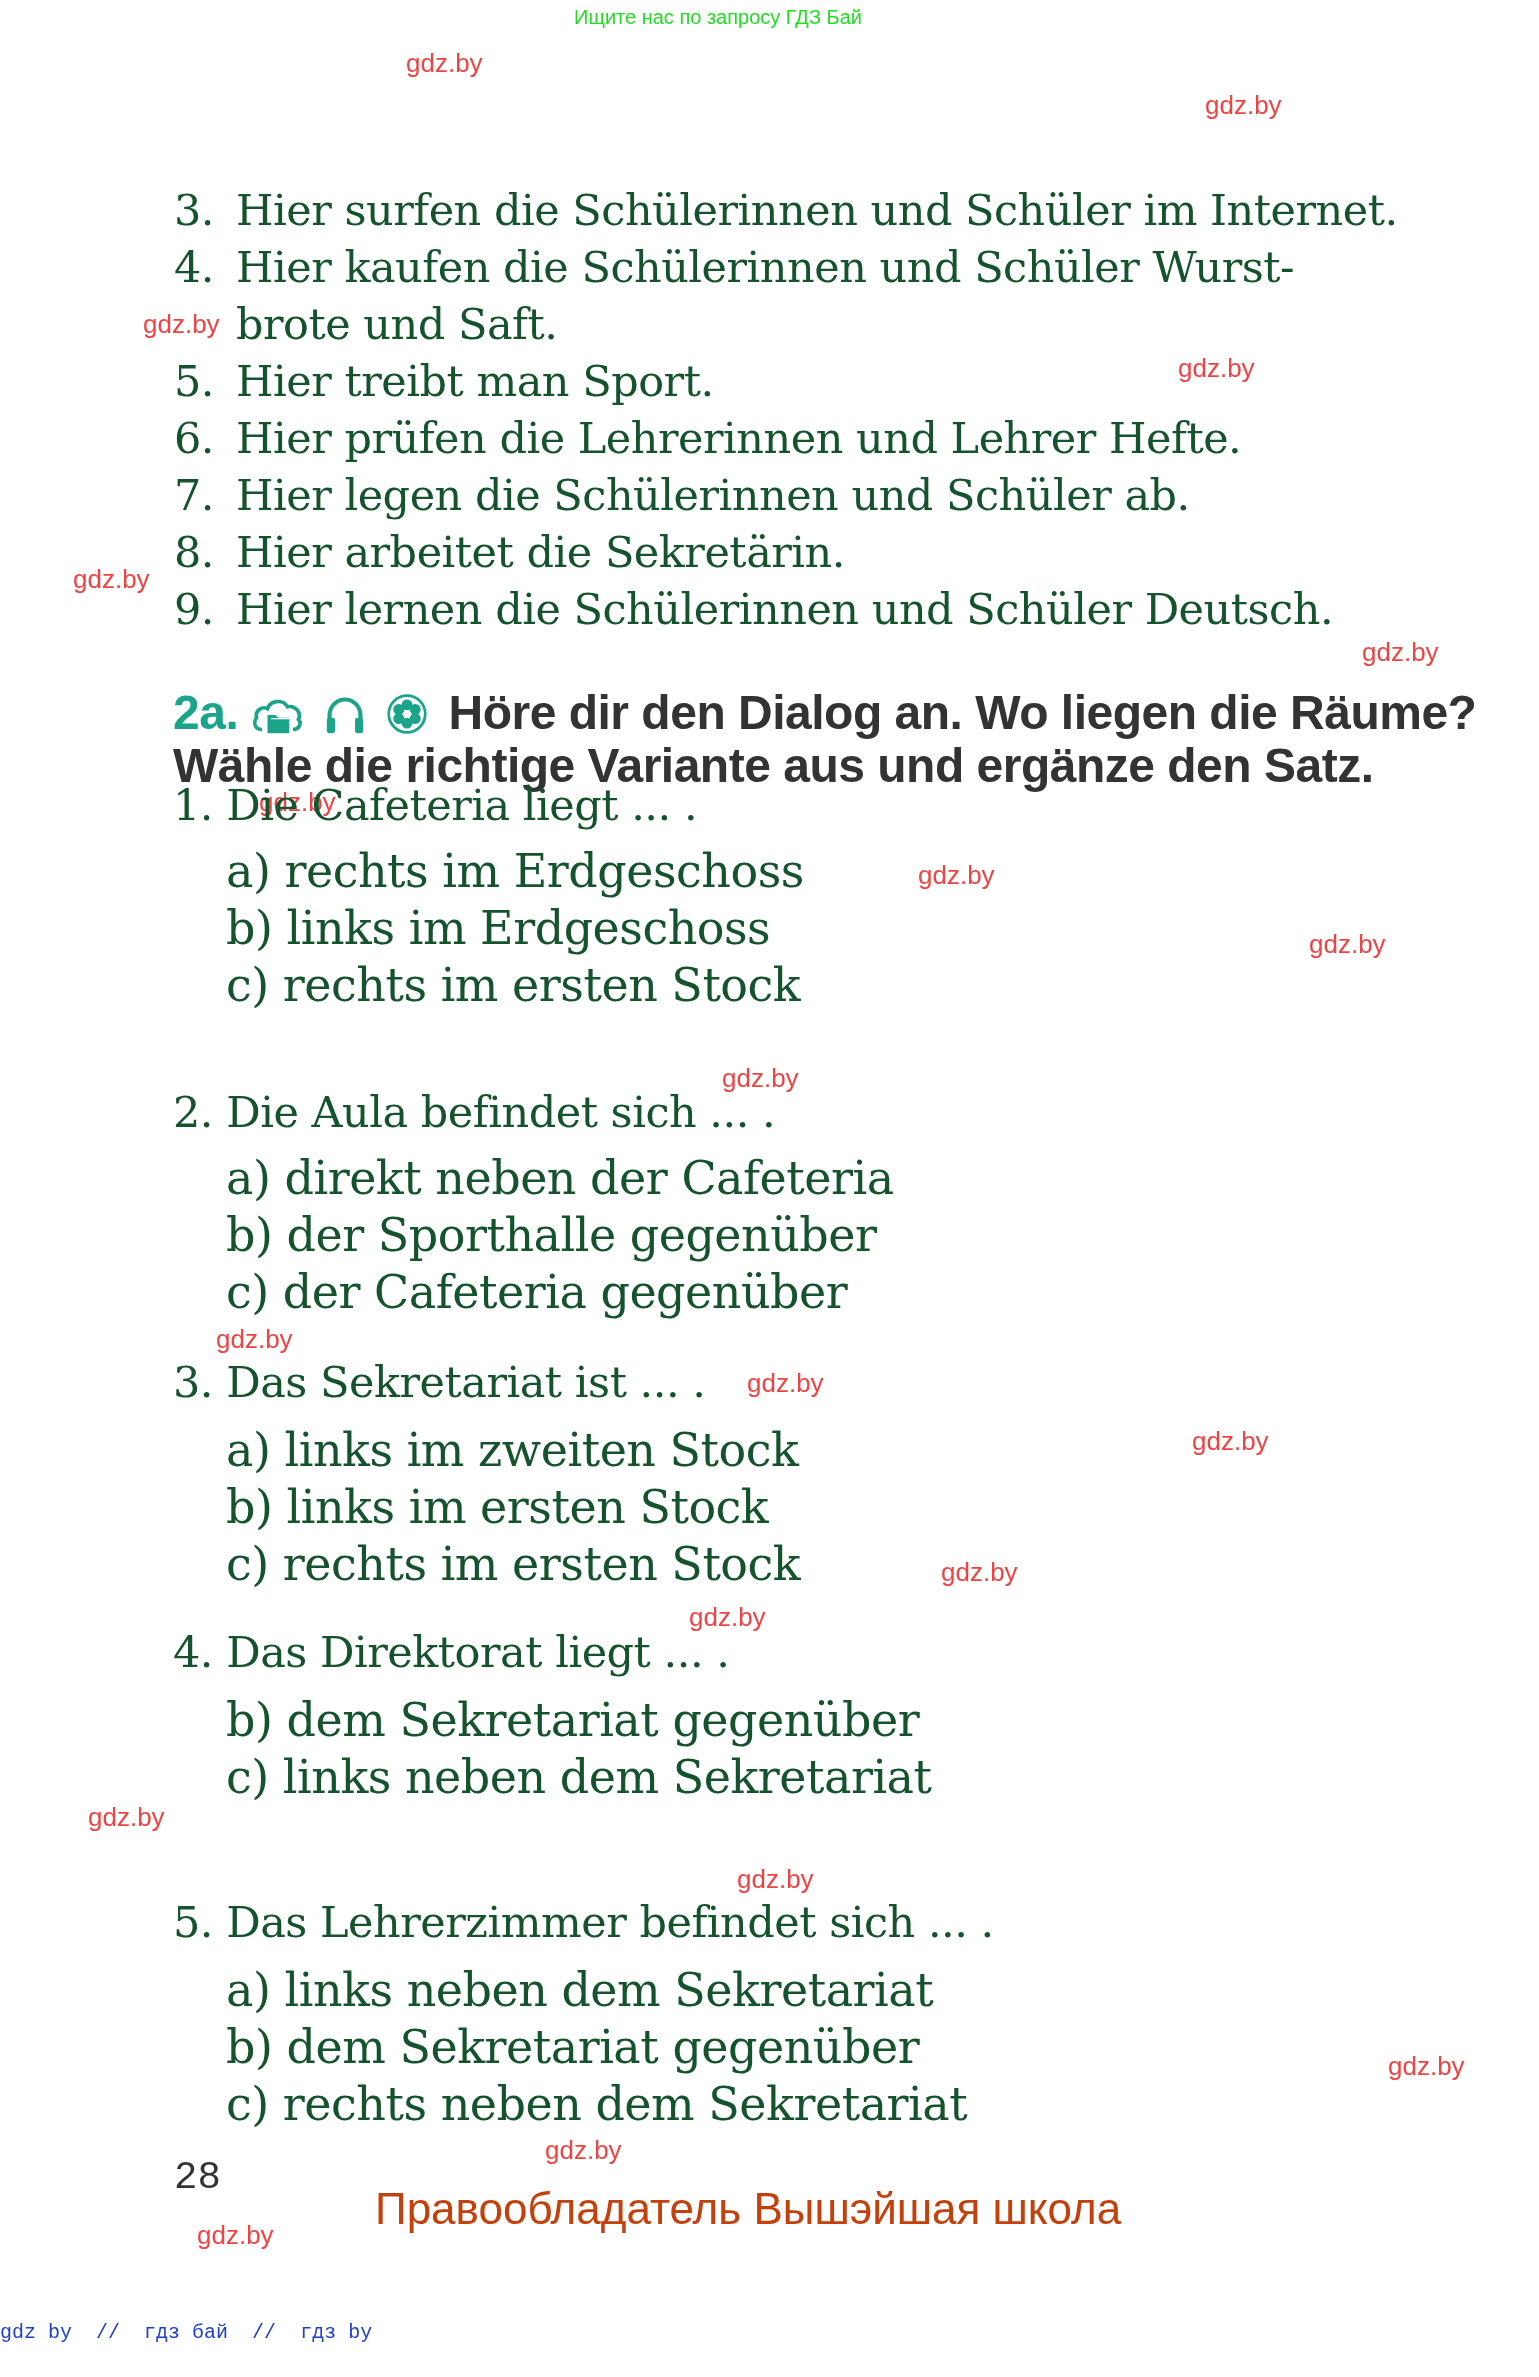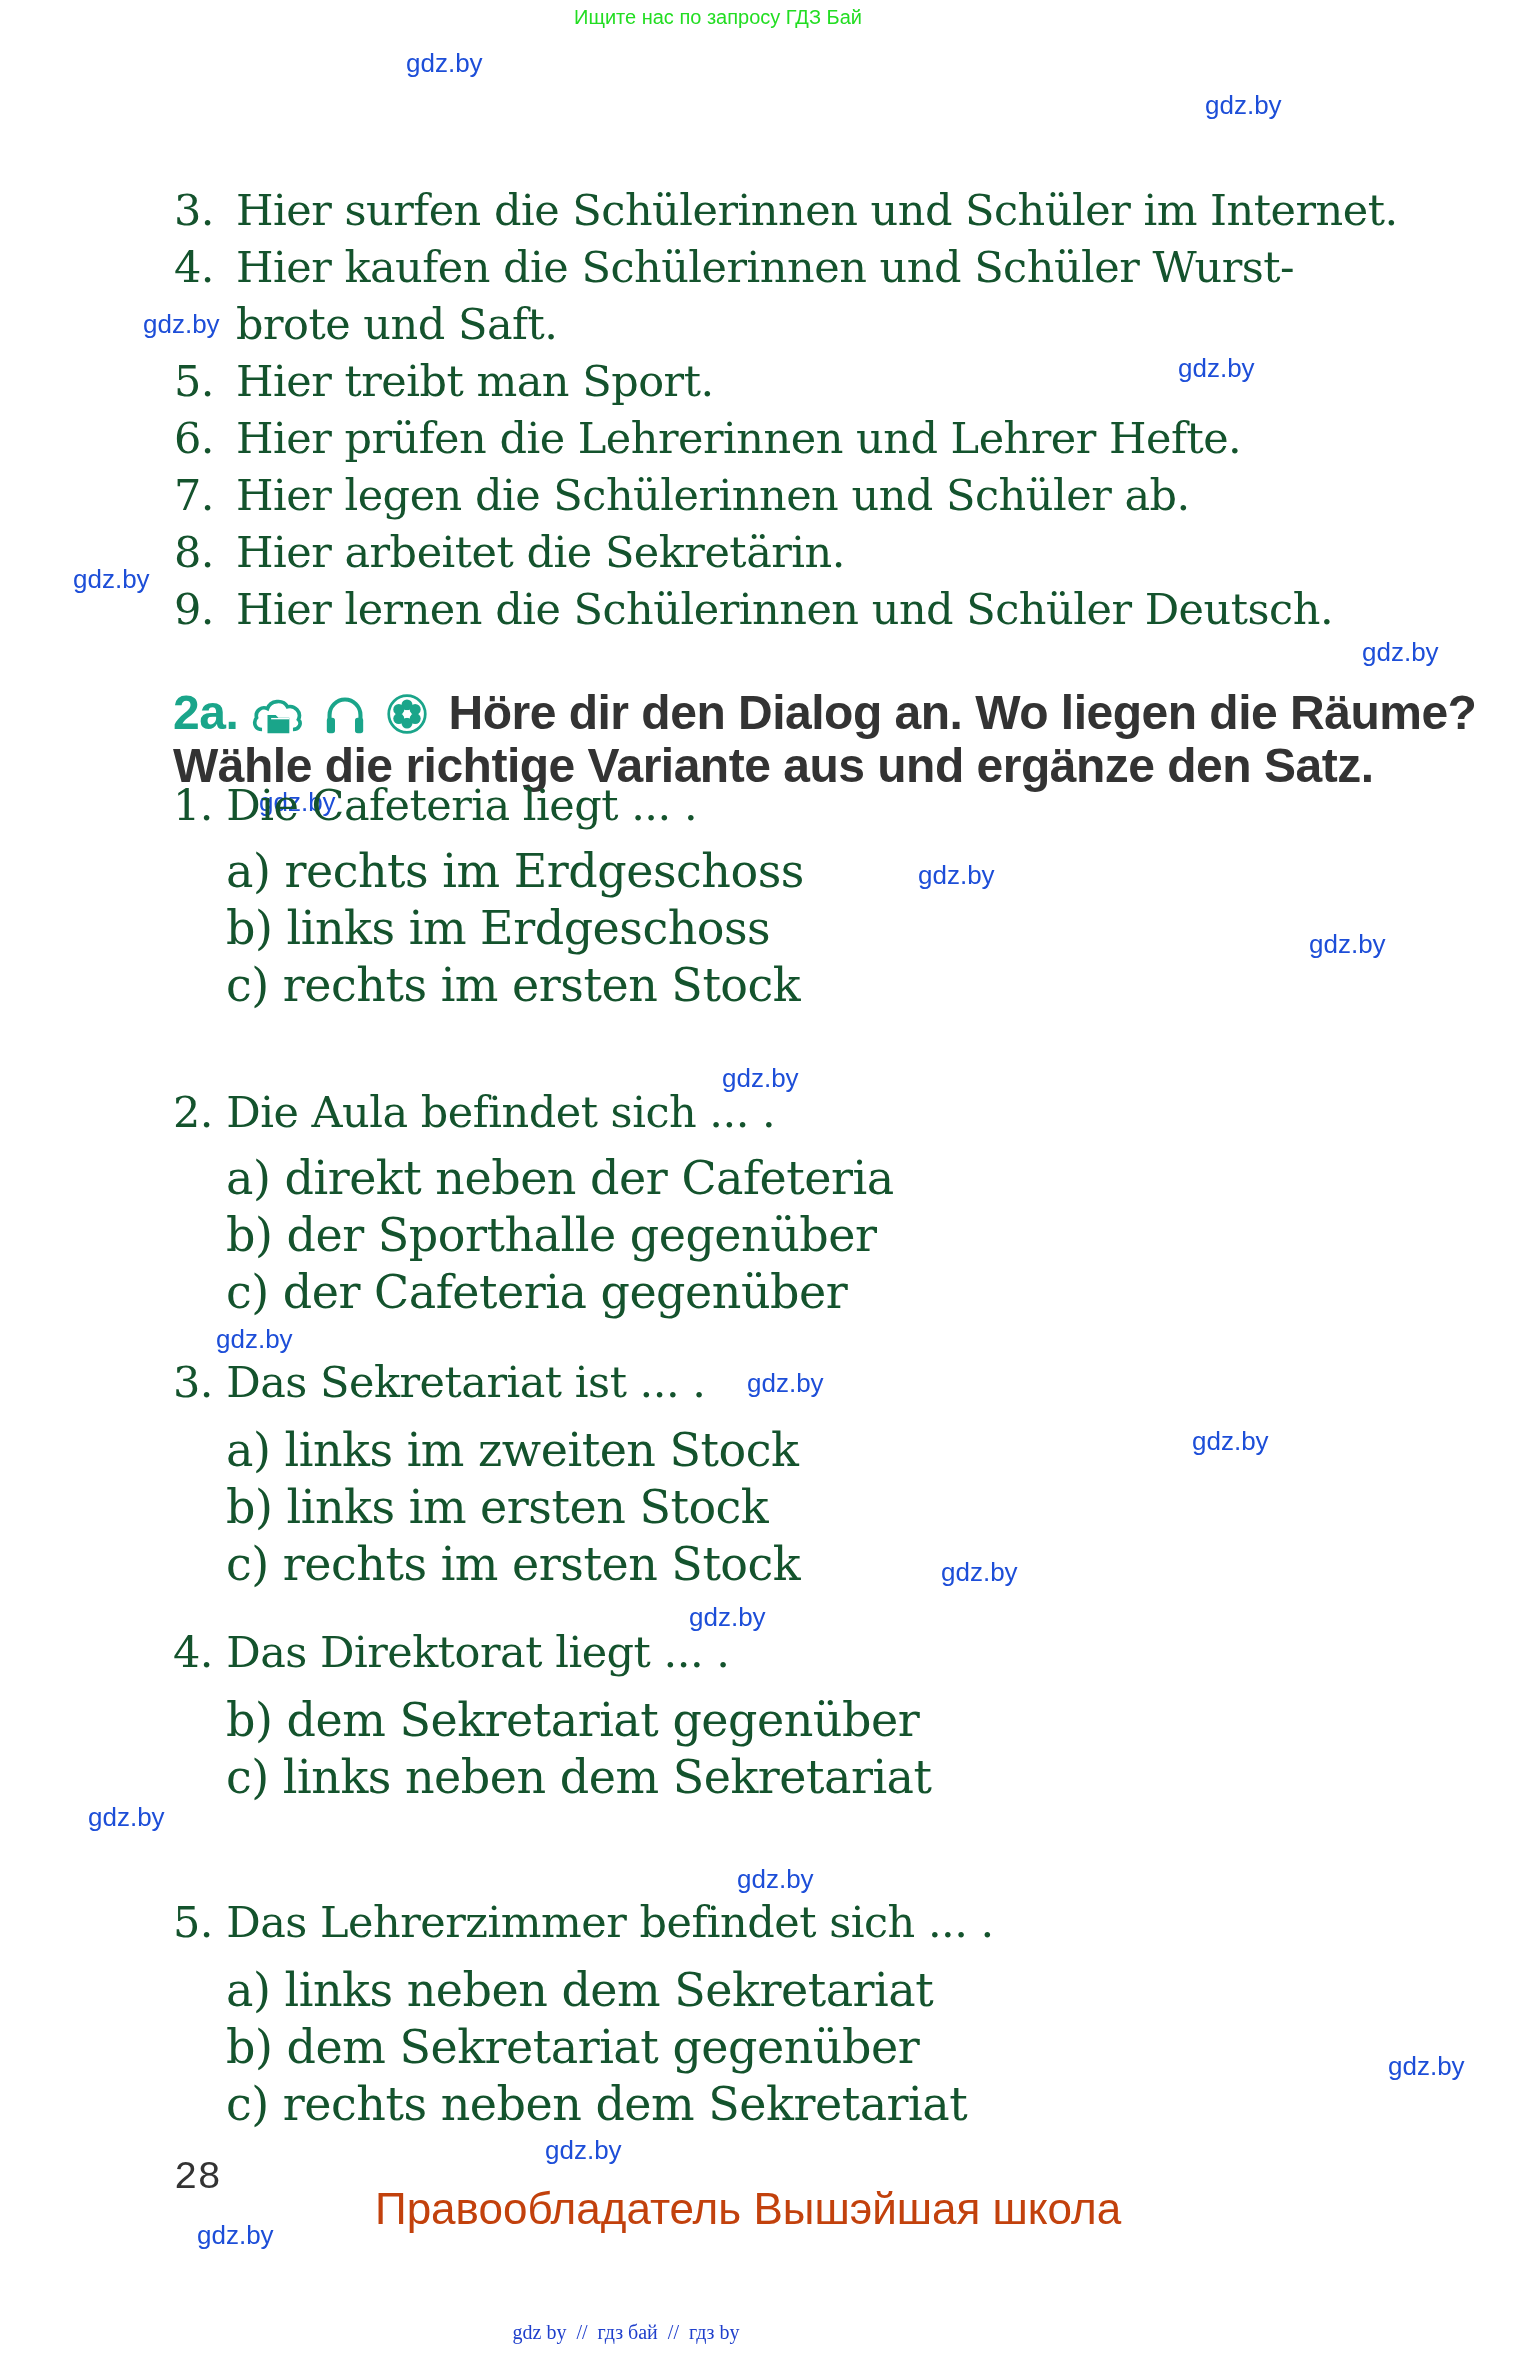--- a/index.html
+++ b/index.html
@@ -1,30 +1,30 @@
 <!DOCTYPE html>
 <html style="font-size:14.7px"><head>
 <meta charset="utf-8">
 <style>
   html, body { margin:0; padding:0; background:#ffffff; }
   body { width:1540px; height:2377px; position:relative; overflow:hidden; }
   .abs { position:absolute; }
   .top-link { left:0; width:1436px; top:5.5px; text-align:center; font-family:"Liberation Sans", sans-serif; font-size:20px; color:#22dd22; }
-  .wm { font-family:"Liberation Sans", sans-serif; font-size:26px; color:#1d4ed8; }
+  .wm { font-family:"Liberation Sans", sans-serif; font-size:26px; color:#ef4444; }
   .serif { font-family:"DejaVu Serif", "Liberation Serif", serif; color:#14532d; letter-spacing:-0.5px; }
   .line { font-size:43px; line-height:57px; white-space:nowrap; }
   .num { display:inline-block; width:62px; }
   .heading { font-family:"Liberation Sans", sans-serif; font-weight:bold; color:#333; font-size:48px; line-height:55px; white-space:nowrap; letter-spacing:-0.5px; }
   .teal { color:#1aa58a; }
   .icon { display:inline-block; vertical-align:-5.5px; margin-right:7.3px; }
   .q { font-size:43px; line-height:57px; white-space:nowrap; }
   .opt { font-size:46px; line-height:57px; white-space:nowrap; padding-left:53px; }
   .pageno { font-family:Liberation Mono, monospace; color:#333; font-size:39px; }
   .pink { font-family:"Liberation Sans", sans-serif; color:#c2410c; font-size:44px; }
-  .bottom-links { left:0; width:1252px; text-align:center; font-family:Liberation Serif, serif; font-size:20px; color:#1f3fcc; }
+  .bottom-links { left:0; width:1252px; text-align:left; font-family:Liberation Mono, monospace; font-size:20px; color:#1f3fcc; }
 </style>
 </head>
 <body>
 
 <div class="abs top-link">Ищите нас по запросу ГДЗ Бай</div>
 
 <div class="abs wm" style="left:406px;top:48px">gdz.by</div>
 <div class="abs wm" style="left:1205px;top:90px">gdz.by</div>
 <div class="abs wm" style="left:143px;top:309px">gdz.by</div>
 <div class="abs wm" style="left:1178px;top:353px">gdz.by</div>

